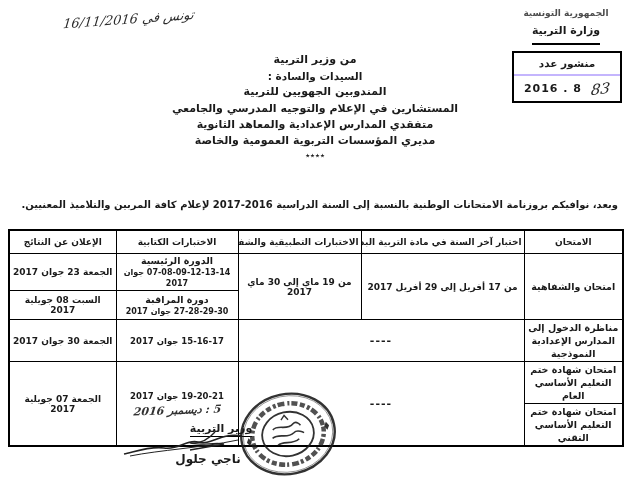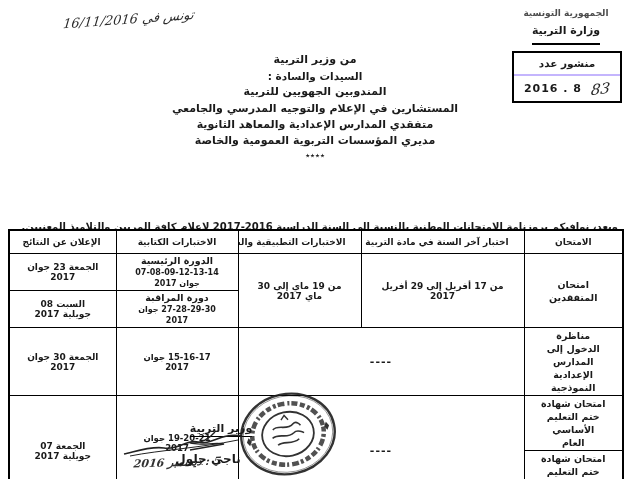--- a/index.html
+++ b/index.html
@@ -32,31 +32,31 @@
     gap:9px;direction:ltr;}
   .circ-box .printed{font-size:11px;font-weight:bold;letter-spacing:1px;}
   .circ-box .handnum{font-size:15px;transform:skewX(-12deg) rotate(-7deg);}
 
   
   .address{left:115px;top:52px;width:400px;text-align:center;direction:rtl;}
   .address .line{font-size:11px;font-weight:bold;line-height:16.2px;white-space:nowrap;}
   .address .light{font-weight:bold;font-size:10.5px;}
   .ornament{font-size:9px;letter-spacing:2px;line-height:12px;color:#222;}
 
-  .intro{right:12px;top:221px;width:585px;direction:rtl;text-align:right;
-    font-size:10px;font-weight:bold;white-space:nowrap;text-decoration:underline;}
+  .intro{right:12px;top:199px;width:585px;direction:rtl;text-align:right;
+    font-size:10px;font-weight:bold;white-space:nowrap;}
 
   
   table.sched{
     position:absolute;left:8px;top:229px;width:614px;direction:rtl;
     border-collapse:collapse;table-layout:fixed;background:#fff;
   }
   table.sched th,table.sched td{
     border:1.5px solid #000;text-align:center;vertical-align:middle;
-    padding:1px 15px;overflow:hidden;
+    padding:1px 2px;overflow:hidden;
   }
   table.sched{border:2px solid #000;}
   th.hdr{font-size:9px;font-weight:bold;white-space:nowrap;height:20px;}
   td.exam{font-size:9.5px;font-weight:bold;line-height:13px;}
   td.date{font-size:9px;font-weight:bold;}
   td.small-date{font-size:8.5px;font-weight:bold;}
   .cell-label{font-size:9.5px;font-weight:bold;line-height:12px;}
   .cell-sub{font-size:8px;font-weight:bold;line-height:11px;}
   .dash-cell{font-size:11px;font-weight:bold;letter-spacing:1px;}
   .stamp-note{display:block;margin-top:3px;font-size:11px;color:#333;
@@ -110,21 +110,21 @@
   </colgroup>
   <tbody>
       <tr style="height:22px">
     <th class="hdr">الامتحان</th>
     <th class="hdr">اختبار آخر السنة في مادة التربية البدنية</th>
     <th class="hdr">الاختبارات التطبيقية والشفاهية</th>
     <th class="hdr">الاختبارات الكتابية</th>
     <th class="hdr">الإعلان عن النتائج</th>
   </tr>
   <tr style="height:29px">
-    <td class="exam" rowspan="2">امتحان المتفقدين</td>
+    <td class="exam" rowspan="2">امتحان والشفاهية</td>
     <td class="date" rowspan="2">من 17 أفريل إلى 29 أفريل 2017</td>
     <td class="date" rowspan="2">من 19 ماي إلى 30 ماي 2017</td>
     <td>
       <div class="cell-label">الدورة الرئيسية</div>
       <div class="cell-sub">07-08-09-12-13-14 جوان 2017</div>
     </td>
     <td class="date">الجمعة 23 جوان 2017</td>
   </tr>
   <tr style="height:29px">
     <td>

